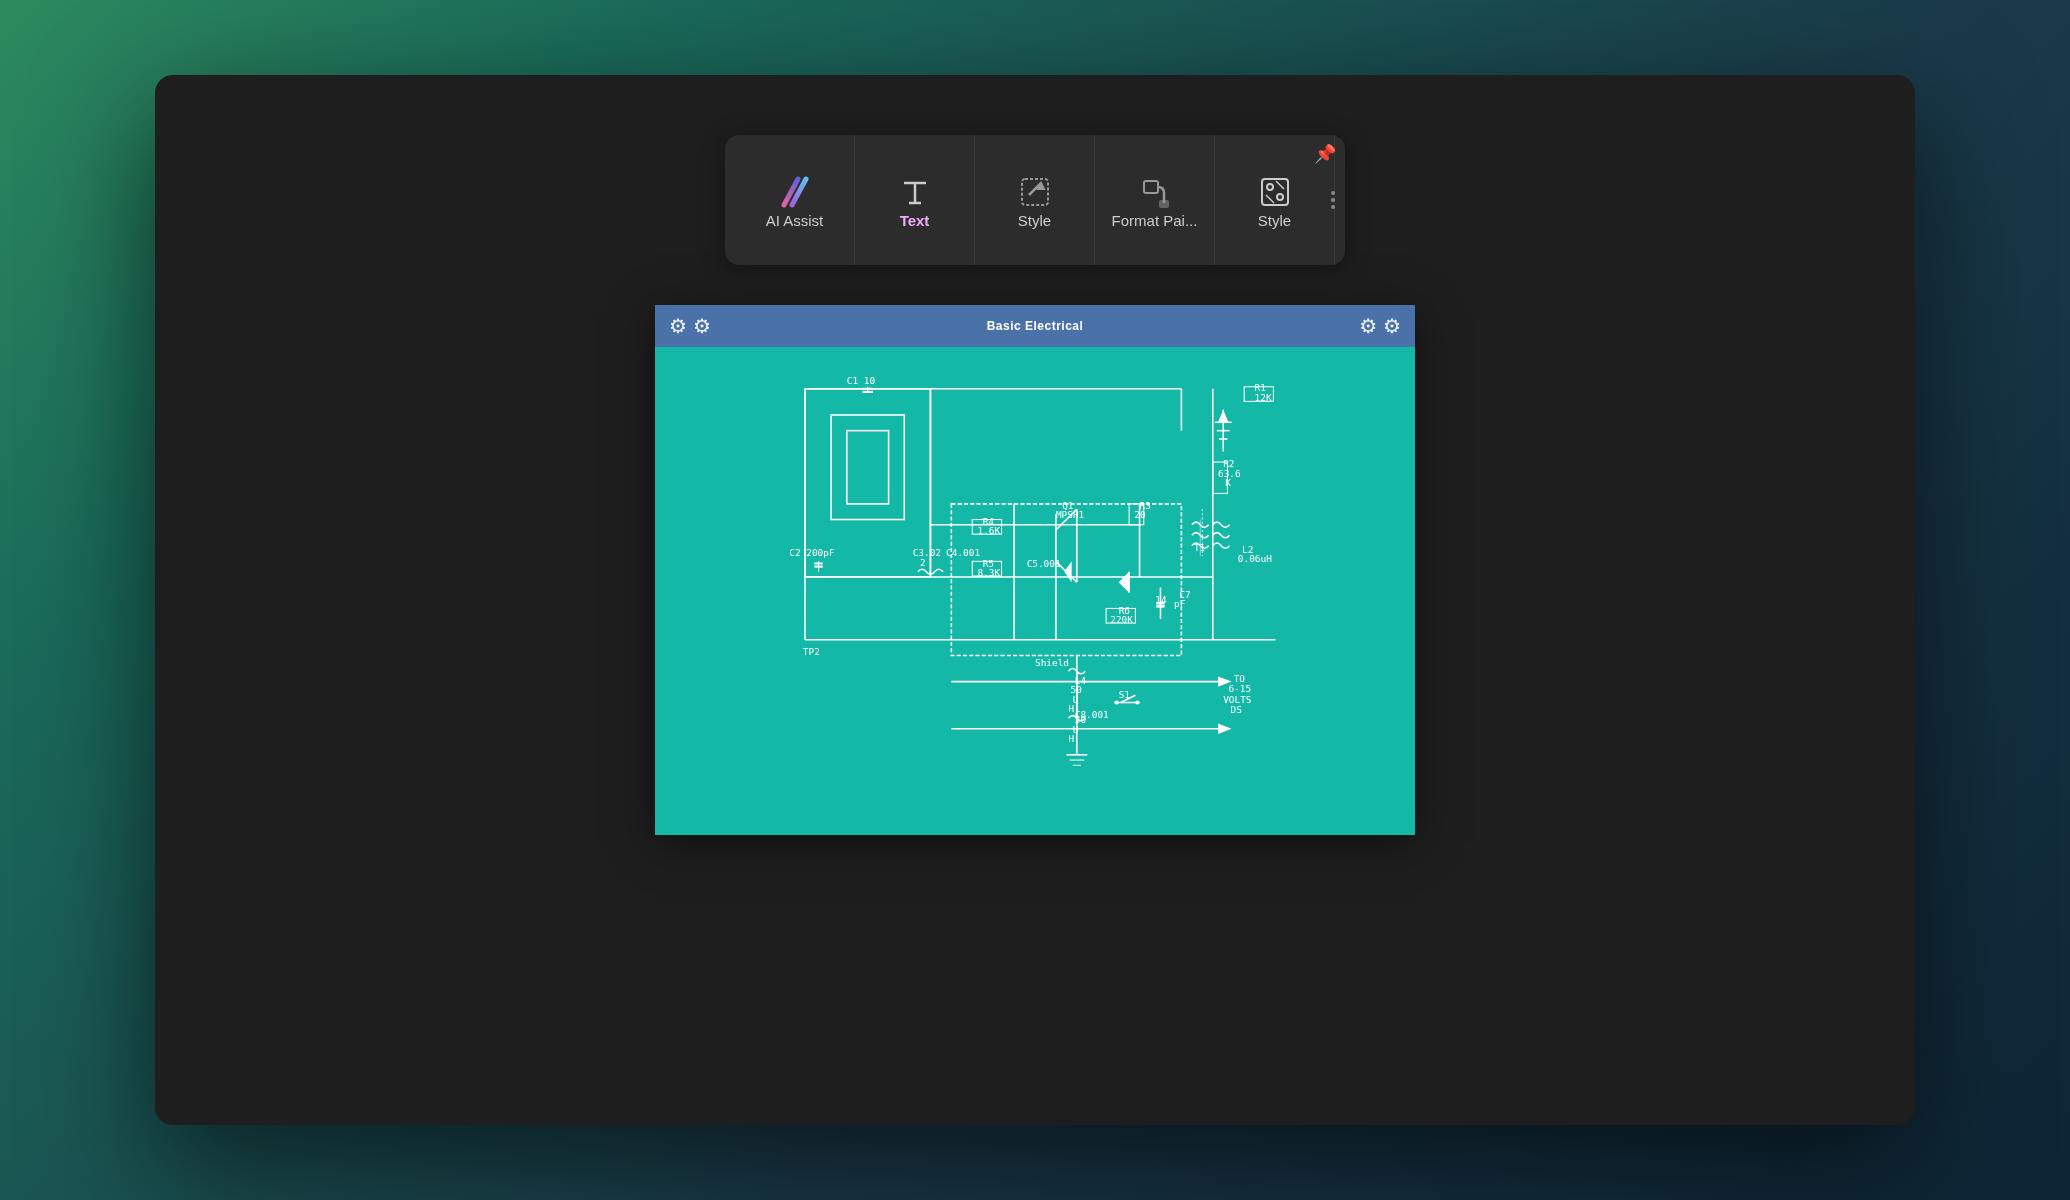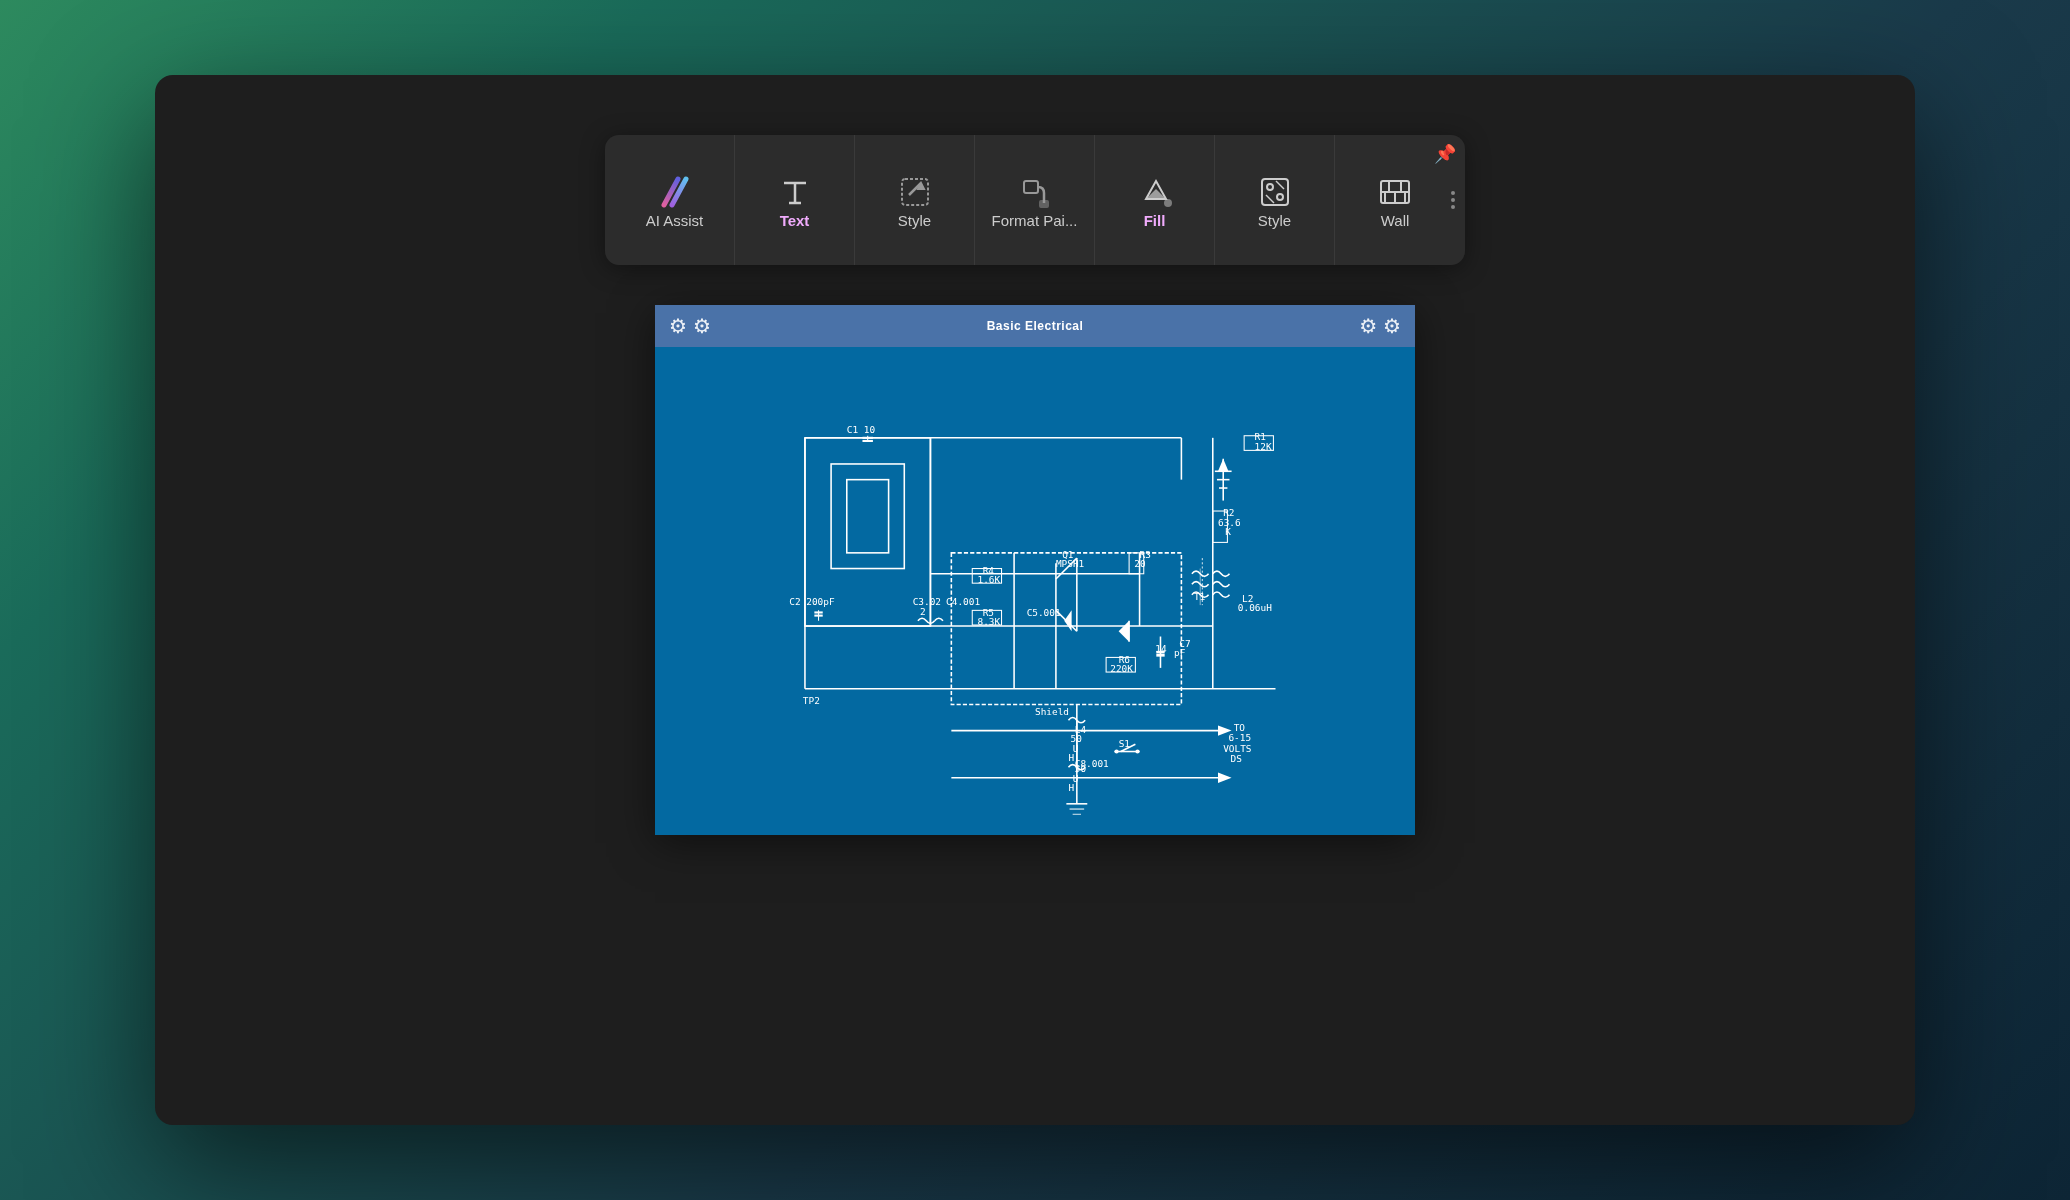--- a/index.html
+++ b/index.html
@@ -153,23 +153,23 @@
 
     .gear-icon {
       color: #ffffff;
       font-size: 20px;
       opacity: 0.9;
     }
 
     .diagram-body {
       width: 100%;
       height: calc(100% - 42px);
-      background: #0369a1;
-      display: flex;
-      align-items: flex-end;
+      background: #14b8a6;
+      display: flex;
+      align-items: flex-start;
       justify-content: center;
       position: relative;
     }
 
     .circuit-svg {
       width: 90%;
       height: 90%;
     }
   </style>
 </head>
@@ -227,59 +227,35 @@
       <div class="toolbar-icon">
         <svg width="38" height="38" viewBox="0 0 38 38" fill="none" stroke="#999999" stroke-width="2">
           <rect x="8" y="8" width="14" height="12" rx="2" stroke="#999"></rect>
           <path d="M22 14 Q28 14 28 20 L28 30" stroke="#999" stroke-width="2.5"></path>
           <rect x="24" y="28" width="8" height="6" rx="1" fill="#999" opacity="0.5"></rect>
         </svg>
       </div>
       <span class="toolbar-label">Format Pai...</span>
     </div>
 
-    <div class="toolbar-item">
-      <div class="toolbar-icon">
-        <svg width="38" height="38" viewBox="0 0 38 38" fill="none">
-          <path d="M10 26 L20 8 L30 26 Z" stroke="#cccccc" stroke-width="2" fill="none"></path>
-          <path d="M10 26 L20 16 L30 26 Z" fill="#cccccc" opacity="0.7"></path>
-          <circle cx="32" cy="30" r="4" fill="#cccccc" opacity="0.5"></circle>
-        </svg>
-      </div>
-      <span class="toolbar-label bold">Fill</span>
-    </div>
 
 
     <div class="toolbar-item">
       <div class="toolbar-icon">
         <svg width="38" height="38" viewBox="0 0 38 38" fill="none" stroke="#cccccc" stroke-width="2">
           <rect x="6" y="6" width="26" height="26" rx="3"></rect>
           <circle cx="14" cy="14" r="3"></circle>
           <circle cx="24" cy="24" r="3"></circle>
           <line x1="10" y1="22" x2="18" y2="30" stroke="#cccccc" stroke-width="1.5"></line>
           <line x1="20" y1="8" x2="28" y2="16" stroke="#cccccc" stroke-width="1.5"></line>
         </svg>
       </div>
       <span class="toolbar-label">Style</span>
     </div>
 
-    <div class="toolbar-item" style="border-right:none;">
-      <div class="toolbar-icon">
-        <svg width="38" height="38" viewBox="0 0 38 38" fill="none" stroke="#cccccc" stroke-width="2">
-          <rect x="5" y="8" width="28" height="22" rx="2"></rect>
-          <line x1="5" y1="19" x2="33" y2="19"></line>
-          <line x1="13" y1="8" x2="13" y2="19"></line>
-          <line x1="25" y1="8" x2="25" y2="19"></line>
-          <line x1="19" y1="19" x2="19" y2="30"></line>
-          <line x1="9" y1="19" x2="9" y2="30"></line>
-          <line x1="29" y1="19" x2="29" y2="30"></line>
-        </svg>
-      </div>
-      <span class="toolbar-label">Wall</span>
-    </div>
 
     <div class="toolbar-dots">
       <div class="toolbar-dot"></div>
       <div class="toolbar-dot"></div>
       <div class="toolbar-dot"></div>
     </div>
   </div>
 
   <div class="diagram-panel">
     <div class="diagram-header">

